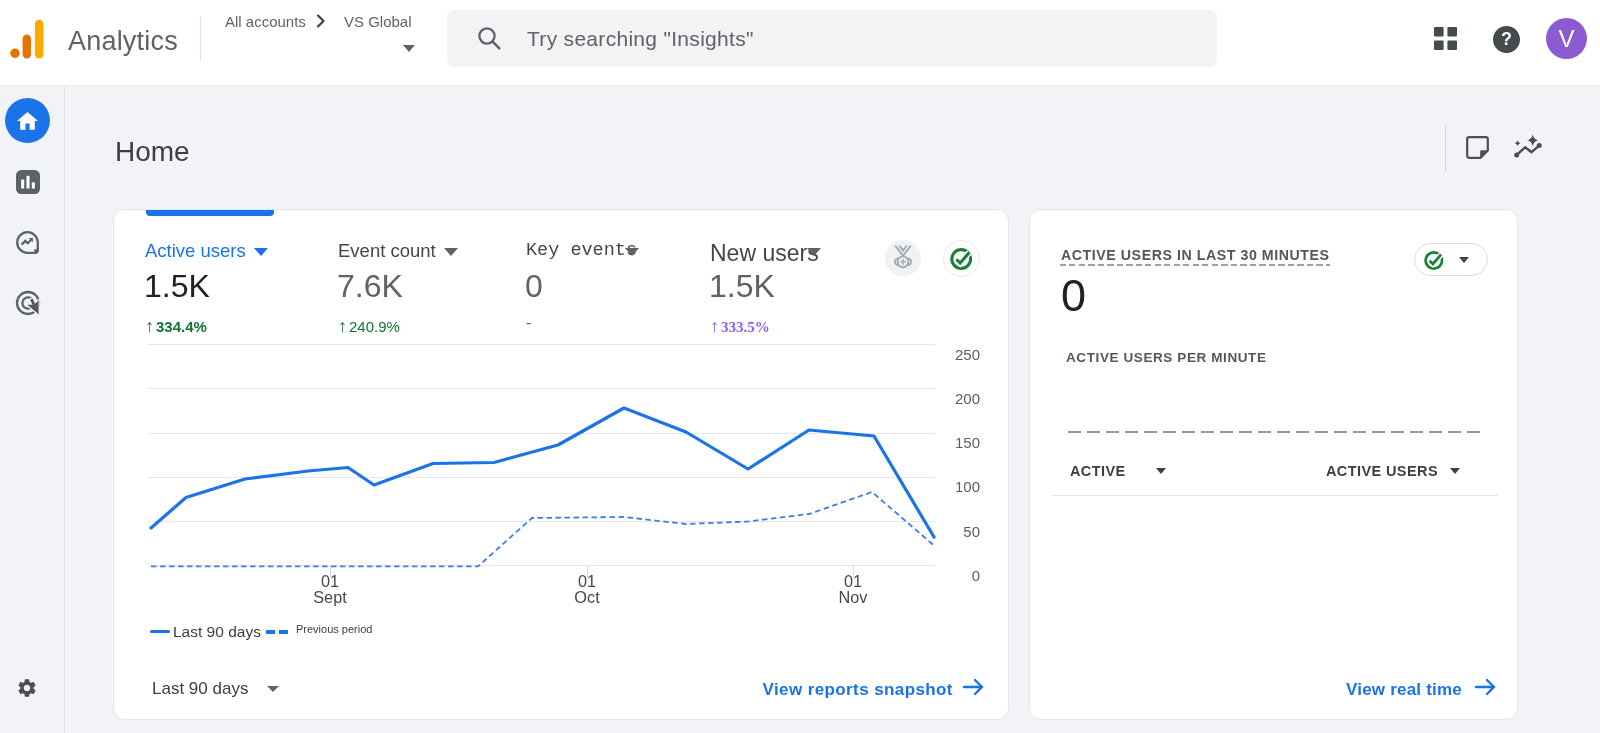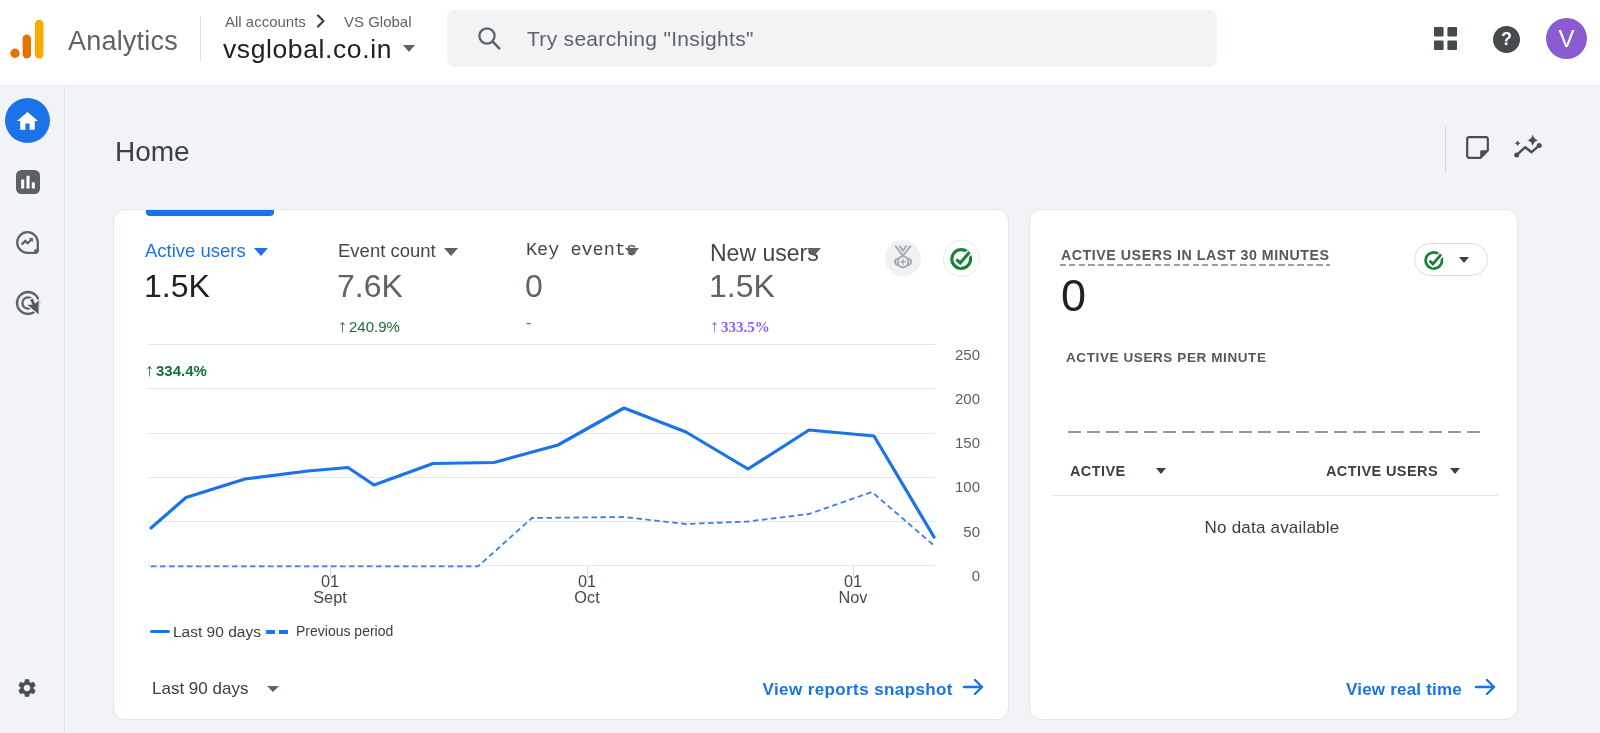--- a/index.html
+++ b/index.html
@@ -18,21 +18,20 @@
     <rect x="14.6" y="18.6" width="8.4" height="23.8" rx="4.2" fill="#e37400"></rect>
     <rect x="26.9" y="3.8" width="8.6" height="38.6" rx="4.3" fill="#f9ab00"></rect>
   </svg>
   <div class="abs" style="left:68px; top:26px; font-size:27px; color:#5f6368; letter-spacing:0.2px;">Analytics</div>
   <div class="abs" style="left:200px; top:16px; width:1px; height:45px; background:#dde0e4;"></div>
   <div class="abs" style="left:225px; top:13px; font-size:15px; color:#5f6368;">All accounts</div>
   <svg class="abs" style="left:315px; top:14px;" width="12" height="14" viewBox="0 0 12 14">
     <path d="M3 1.5 L8.5 7 L3 12.5" fill="none" stroke="#3c4043" stroke-width="2.2" stroke-linecap="round" stroke-linejoin="round"></path>
   </svg>
   <div class="abs" style="left:344px; top:13px; font-size:15px; color:#5f6368;">VS Global</div>
-  <div class="abs" style="left:223px; top:33.5px; font-size:26.5px; letter-spacing:0.6px; color:#202124;">vsglobal.co.in</div>
   <div class="abs caret" style="left:403px; top:45px;"></div>
 
   <div class="abs" style="left:447px; top:10px; width:770px; height:57px; background:#f1f3f4; border-radius:8px;">
     <svg class="abs" style="left:30px; top:16px;" width="25" height="25" viewBox="0 0 25 25">
       <circle cx="10" cy="10" r="7.6" fill="none" stroke="#5f6368" stroke-width="2.3"></circle>
       <line x1="15.7" y1="15.7" x2="22.3" y2="22.3" stroke="#5f6368" stroke-width="2.6" stroke-linecap="round"></line>
     </svg>
     <div class="abs" style="left:80px; top:0; line-height:57px; font-size:21px; letter-spacing:0.3px; color:#5f6368;">Try searching "Insights"</div>
   </div>
 
@@ -101,21 +100,21 @@
   <div class="abs" style="left:412px; top:30px; font-size:18.5px; color:#44474a;font-family:Liberation Mono, monospace;">Key events</div>
   <div class="abs caret" style="left:511px; top:38px; border-left-width:7.5px; border-right-width:7.5px; border-top-width:8px;"></div>
   <div class="abs" style="left:596px; top:30px; font-size:23px; color:#44474a;">New users</div>
   <div class="abs caret" style="left:693px; top:38px; border-left-width:7.5px; border-right-width:7.5px; border-top-width:8px;"></div>
 
   <div class="abs" style="left:30px; top:58px; font-size:32px; color:#202124;">1.5K</div>
   <div class="abs" style="left:223px; top:58px; font-size:32px; color:#5f6368;">7.6K</div>
   <div class="abs" style="left:411px; top:58px; font-size:32px; color:#5f6368;">0</div>
   <div class="abs" style="left:595px; top:58px; font-size:32px; color:#5f6368;">1.5K</div>
 
-  <div class="abs" style="left:31px; top:106px; font-size:15px; font-weight:bold; color:#137333;margin-top:44px;"><span style="font-size:18px; padding-right:2px;">↑</span>334.4%</div>
+  <div class="abs" style="left:31px; top:106px; font-size:15px; font-weight:bold; color:#137333;"><span style="font-size:18px; padding-right:2px;">↑</span>334.4%</div>
   <div class="abs" style="left:224px; top:106px; font-size:15px; font-weight:normal; color:#137333;"><span style="font-size:18px; padding-right:2px;">↑</span>240.9%</div>
   <div class="abs" style="left:412px; top:104px; font-size:16px; color:#5f6368;">-</div>
   <div class="abs" style="left:596px; top:106px; font-size:15px; font-weight:bold; color:#8b5cf6;font-family:Liberation Serif, serif;"><span style="font-size:18px; padding-right:2px;">↑</span>333.5%</div>
 
   <div class="abs" style="left:771px; top:30px; width:36px; height:36px; border-radius:50%; background:#eff1f2;">
     <svg class="abs" style="left:7px; top:5px;" width="22" height="25" viewBox="0 0 22 25">
       <g fill="none" stroke="#a6abb0" stroke-width="1.9">
         <path d="M3.2 0.6 L11.7 11.8"></path>
         <path d="M18.8 0.6 L10.3 11.8"></path>
         <path d="M7.4 0.6 L11 5.6 L14.6 0.6"></path>
@@ -164,21 +163,21 @@
       <text x="739" y="266.5">Nov</text>
     </g>
     <polyline points="37,230.4 364,230.4 418,182 510,181 572,188 634,185.5 695,178 758,156 820,209.5" fill="none" stroke="#3c7de8" stroke-width="1.8" stroke-dasharray="5.5 3.5"></polyline>
     <polyline points="37,192 72,161.5 131,143 194,135 234,131.5 260,149 319,127.5 380,126.5 444,109 510,72 572,96 634,133 695,94 760,100 820,201" fill="none" stroke="#1a73e8" stroke-width="3.2" stroke-linejoin="round" stroke-linecap="round"></polyline>
   </svg>
 
   <div class="abs" style="left:36px; top:419.5px; width:20px; height:3.5px; background:#1a73e8; border-radius:2px;"></div>
   <div class="abs" style="left:59px; top:413px; font-size:15.5px; color:#3c4043;">Last 90 days</div>
   <div class="abs" style="left:152px; top:419.5px; width:9px; height:4.4px; background:#1a73e8;"></div>
   <div class="abs" style="left:165px; top:419.5px; width:9px; height:4.4px; background:#1a73e8;"></div>
-  <div class="abs" style="left:182px; top:413px; font-size:14px; color:#3c4043;">Previous period</div>
+  <div class="abs" style="left:182px; top:413px; font-size:11px; color:#3c4043;">Previous period</div>
 
   <div class="abs" style="left:38px; top:469px; font-size:17px; color:#3c4043;">Last 90 days</div>
   <div class="abs caret" style="left:153px; top:476px; border-left-width:6px; border-right-width:6px; border-top-width:6.6px;"></div>
   <div class="abs" style="left:648.5px; top:469.5px; font-size:17px; letter-spacing:0.4px; font-weight:bold; color:#1a73e8;">View reports snapshot</div>
   <svg class="abs" style="left:848px; top:468px;" width="24" height="18" viewBox="0 0 24 18">
     <path d="M2 9 L20 9 M13 2 L20 9 L13 16" fill="none" stroke="#1a73e8" stroke-width="2.4" stroke-linecap="round" stroke-linejoin="round"></path>
   </svg>
 </div>
 
 <div class="abs" id="card2" style="left:1029px; top:209px; width:489px; height:511px; background:#ffffff; border:1px solid #e4e6ea; border-radius:12px;">
@@ -194,18 +193,17 @@
     </svg>
     <div class="abs caret" style="left:44px; top:13px; border-left-width:5.5px; border-right-width:5.5px; border-top-width:6px; border-top-color:#3f4245;"></div>
   </div>
   <div class="abs" style="left:36px; top:140px; font-size:13.5px; font-weight:bold; letter-spacing:0.6px; color:#54575b;">ACTIVE USERS PER MINUTE</div>
   <div class="abs" style="left:38px; top:221px; width:414px; height:1.8px; background:repeating-linear-gradient(90deg,#94989d 0 13px,transparent 13px 19px);"></div>
   <div class="abs" style="left:40px; top:253px; font-size:14.5px; font-weight:bold; letter-spacing:0.4px; color:#3c4043;">ACTIVE</div>
   <div class="abs caret" style="left:126px; top:258px; border-left-width:5.5px; border-right-width:5.5px; border-top-width:6px; border-top-color:#3c4043;"></div>
   <div class="abs" style="left:296px; top:253px; font-size:14.5px; font-weight:bold; letter-spacing:0.4px; color:#3c4043;">ACTIVE USERS</div>
   <div class="abs caret" style="left:420px; top:258px; border-left-width:5.5px; border-right-width:5.5px; border-top-width:6px; border-top-color:#3c4043;"></div>
   <div class="abs" style="left:22px; top:285px; width:446px; height:1px; background:#e3e6e9;"></div>
-  <div class="abs" style="left:0px; top:308px; width:484px; text-align:center; font-size:17px; letter-spacing:0.2px; color:#3c4043;">No data available</div>
   <div class="abs" style="left:316px; top:469.5px; font-size:17px; letter-spacing:0.2px; font-weight:bold; color:#1a73e8;">View real time</div>
   <svg class="abs" style="left:444px; top:468px;" width="24" height="18" viewBox="0 0 24 18">
     <path d="M2 9 L20 9 M13 2 L20 9 L13 16" fill="none" stroke="#1a73e8" stroke-width="2.4" stroke-linecap="round" stroke-linejoin="round"></path>
   </svg>
 </div>
 
 </body></html>

